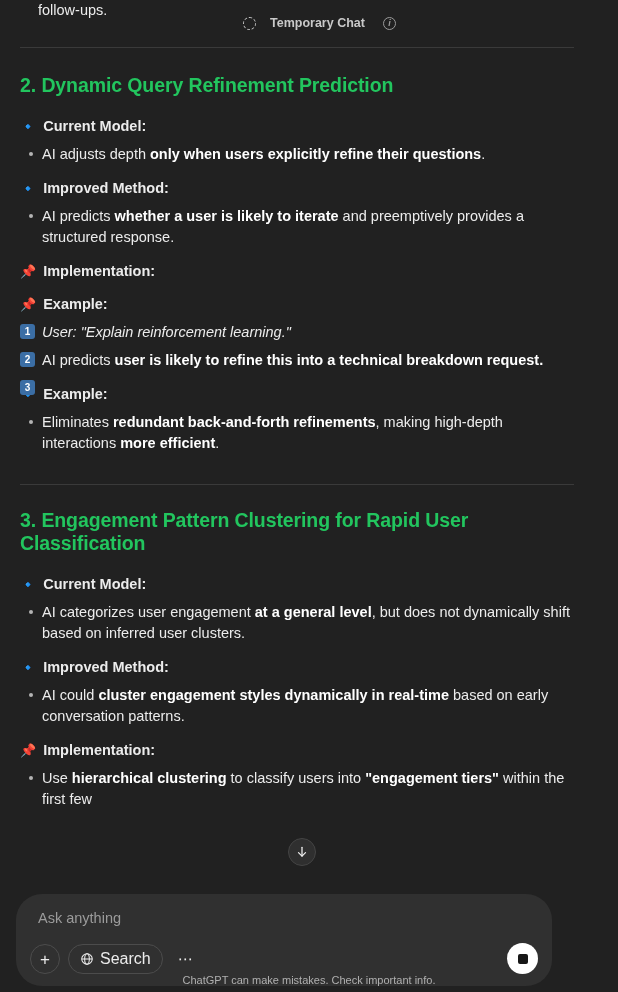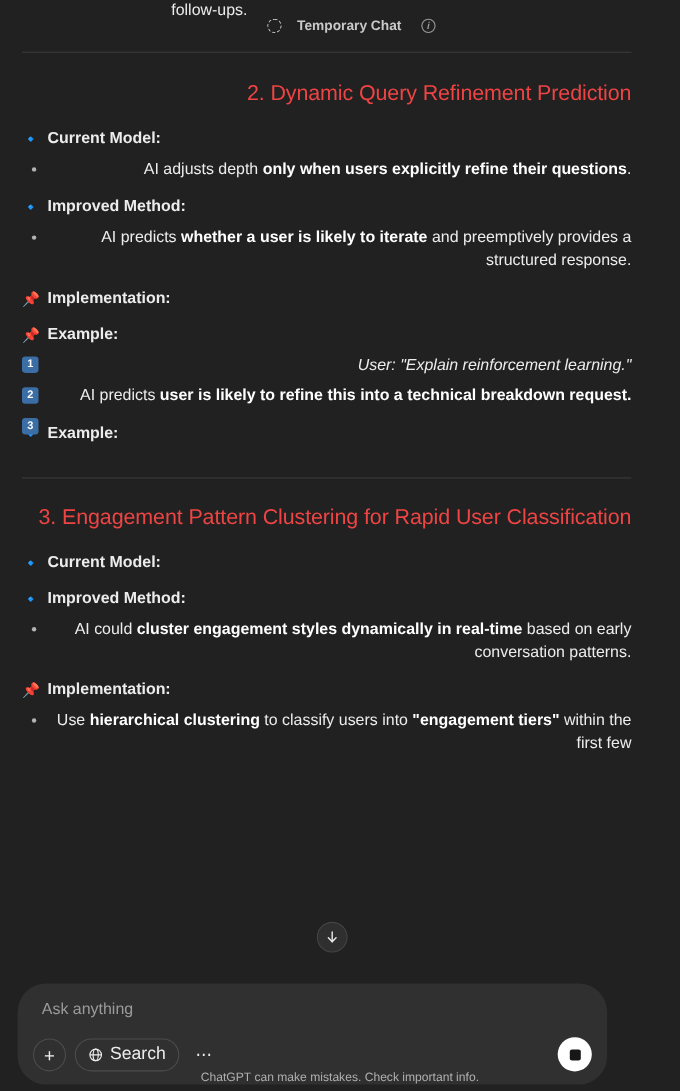--- a/index.html
+++ b/index.html
@@ -23,21 +23,20 @@
   .scroll-area {
     position: absolute;
     top: 0; left: 0;
     width: 618px;
     height: 965px;
     overflow: hidden;
   }
   .content {
     padding: 0 20px 0 20px;
     width: 594px;
-    text-align: right;
   }
   
   .top-partial {
     display: flex;
     align-items: flex-start;
     padding-top: 0;
     height: 30px;
     font-size: 14.5px;
     color: #ececec;
   }
@@ -75,23 +74,23 @@
     font-style: italic;
     margin-left: 4px;
   }
   hr.sep {
     border: none;
     border-top: 1px solid #3a3a3a;
     margin: 17px 0 26px 0;
   }
   h2.section-title {
     font-size: 19.5px;
-    font-weight: 400;
+    font-weight: 700;
     margin: 16px 0 20px 0;
-    color: #ef4444;
+    color: #22c55e;
     letter-spacing: -0.1px;
   }
   .label-row {
     display: flex;
     align-items: flex-start;
     gap: 7px;
     margin: 14px 0 8px 0;
     font-size: 14.5px;
   }
   .label-row .emoji {
@@ -308,26 +307,32 @@
           </div>
           <ol class="numlist">
             <li><span class="num-badge">1</span><span><em>User: "Explain reinforcement learning."</em></span></li>
             <li><span class="num-badge">2</span><span>AI predicts <b>user is likely to refine this into a technical breakdown request.</b></span></li>
             <li><span class="num-badge">3</span></li>
           </ol>
           <div class="label-row">
             <span class="emoji">🔹</span>
             <span class="label-text">Example:</span>
           </div>
+          <ul class="bullets">
+            <li>Eliminates <b>redundant back-and-forth refinements</b>, making high-depth interactions <b>more efficient</b>.</li>
+          </ul>
           <hr class="sep" style="margin: 30px 0px 24px;">
           <h2 class="section-title">3. Engagement Pattern Clustering for Rapid User Classification</h2>
           <div class="label-row">
             <span class="emoji">🔹</span>
             <span class="label-text">Current Model:</span>
           </div>
+          <ul class="bullets">
+            <li>AI categorizes user engagement <b>at a general level</b>, but does not dynamically shift based on inferred user clusters.</li>
+          </ul>
           <div class="label-row">
             <span class="emoji">🔹</span>
             <span class="label-text">Improved Method:</span>
           </div>
           <ul class="bullets">
             <li>AI could <b>cluster engagement styles dynamically in real-time</b> based on early conversation patterns.</li>
           </ul>
           <div class="label-row">
             <span class="emoji">📌</span>
             <span class="label-text">Implementation:</span>

